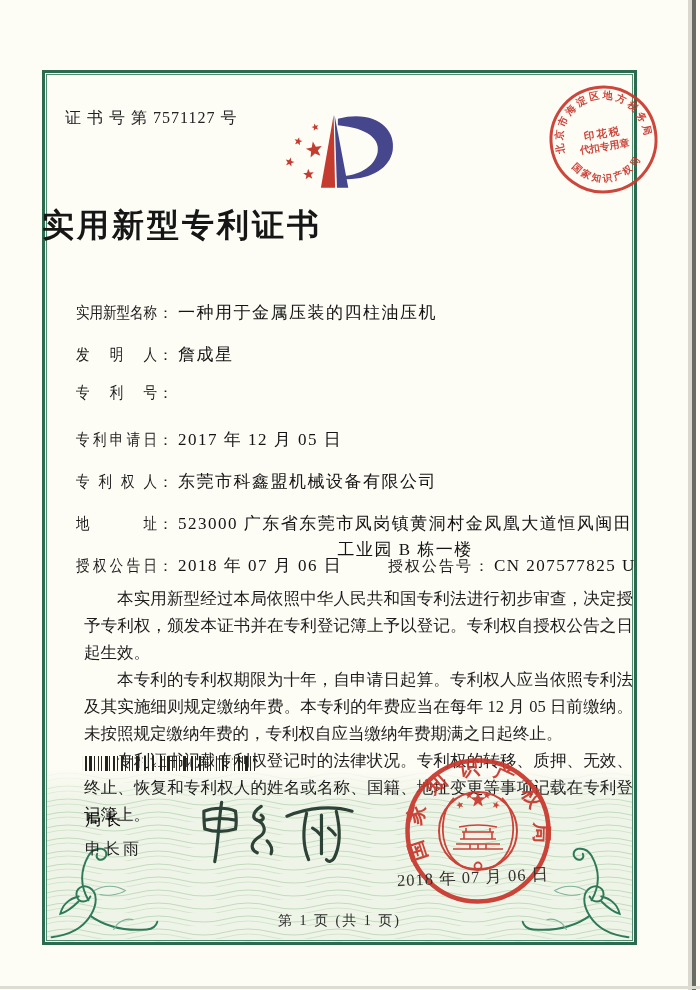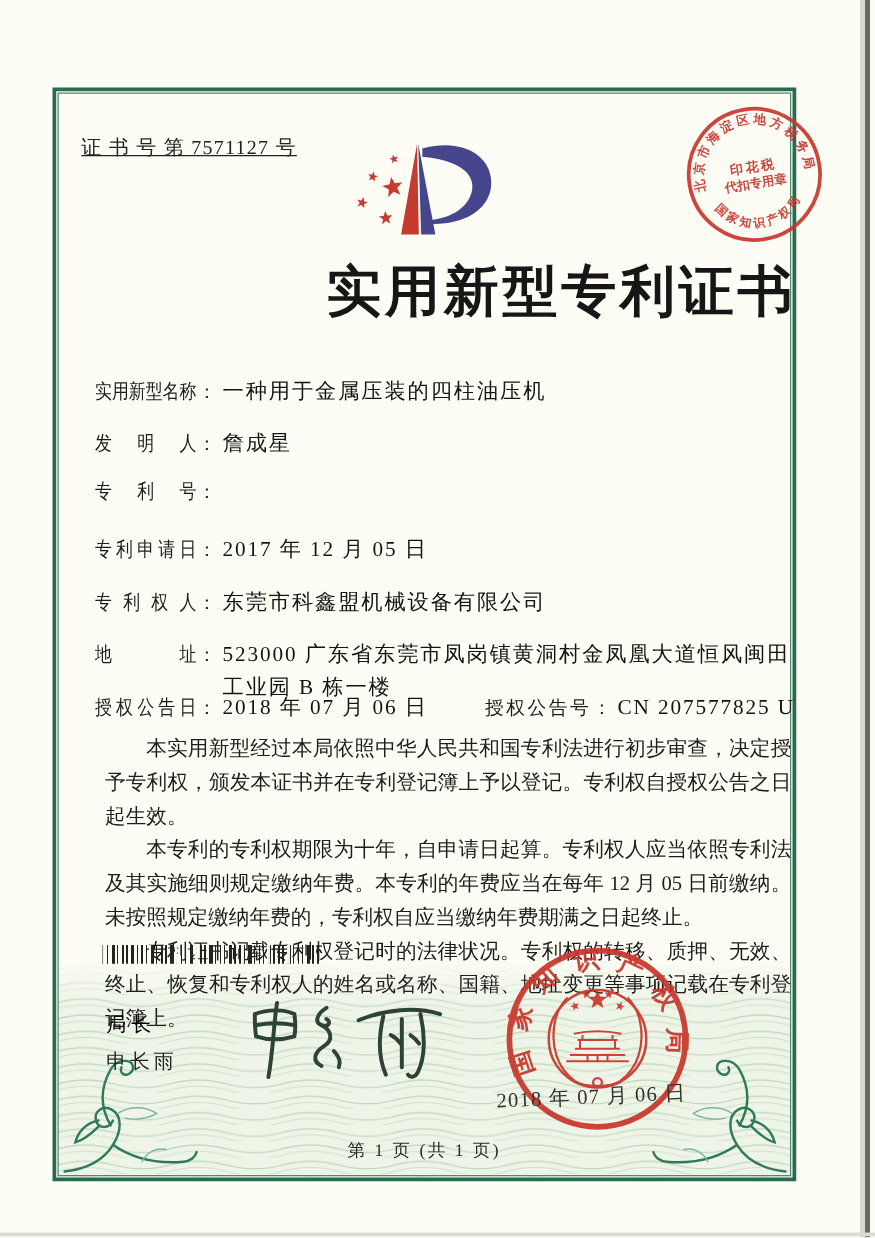--- a/index.html
+++ b/index.html
@@ -11,31 +11,31 @@
   .edge-bottom{position:absolute;left:0;top:986px;width:700px;height:3px;background:#dddcd2;}
   
   .frame{position:absolute;left:42px;top:70px;width:595px;height:875px;box-sizing:border-box;
          border:3px solid #2b6a50;z-index:4;pointer-events:none;}
   .frame-inner{position:absolute;inset:1px;border:1px solid #4d8a6e;}
   
   .waves-wrap{position:absolute;left:46px;top:770px;width:587px;height:172px;z-index:1;}
   .waves-fade{position:absolute;left:46px;top:770px;width:587px;height:34px;z-index:2;
               background:linear-gradient(180deg, rgba(253,252,245,.95), rgba(253,252,245,0));}
   
-  .cert-no{position:absolute;left:65px;top:108px;font-size:16px;letter-spacing:1px;color:#222;z-index:5;text-decoration:underline;}
+  .cert-no{position:absolute;left:65px;top:108px;font-size:16px;letter-spacing:1px;color:#222;z-index:5;}
   .logo{position:absolute;left:268px;top:96px;z-index:5;}
   .tax-stamp{position:absolute;left:546px;top:82px;z-index:6;opacity:.92;}
-  .title{position:absolute;left:42px;top:204px;width:595px;text-align:right;font-size:44px;
+  .title{position:absolute;left:42px;top:204px;width:595px;text-align:left;font-size:32px;
          font-weight:bold;letter-spacing:3px;color:#161616;z-index:5;}
   
   .field-row{position:absolute;left:76px;display:flex;align-items:baseline;z-index:5;}
   .flabel{display:inline-block;width:81px;font-size:13.5px;text-align-last:justify;text-align:justify;
           color:#1b1b1b;transform:scaleY(1.2);transform-origin:50% 70%;white-space:nowrap;}
   .fcolon{font-size:15px;margin-left:1px;}
-  .fval{font-size:17px;letter-spacing:1.5px;margin-left:5px;line-height:26px;color:#141414;}
+  .fval{font-size:17px;letter-spacing:1.5px;margin-left:5px;line-height:26px;color:#141414;text-align:center;}
   .grant-row{position:absolute;left:388px;display:flex;align-items:baseline;z-index:5;}
   .glabel{font-size:15px;letter-spacing:2px;text-align:center;}
   
   .paras{position:absolute;left:84px;top:585px;width:549px;z-index:5;}
   .paras p{margin:0;font-size:16.5px;line-height:27px;text-indent:2em;text-align:justify;color:#1d1d1d;}
   
   .barcode{position:absolute;left:82px;top:756px;width:174px;height:15px;z-index:5;
     background-image:
       repeating-linear-gradient(90deg, rgba(253,252,244,.95) 0 2px, rgba(253,252,244,0) 2px 21px, rgba(253,252,244,.95) 21px 23px, rgba(253,252,244,0) 23px 37px),
       repeating-linear-gradient(90deg, #24241f 0 1.5px, transparent 1.5px 3.5px, #24241f 3.5px 4.6px, transparent 4.6px 7.4px, #24241f 7.4px 10px, transparent 10px 11.8px, #24241f 11.8px 12.8px, transparent 12.8px 15.6px);}

